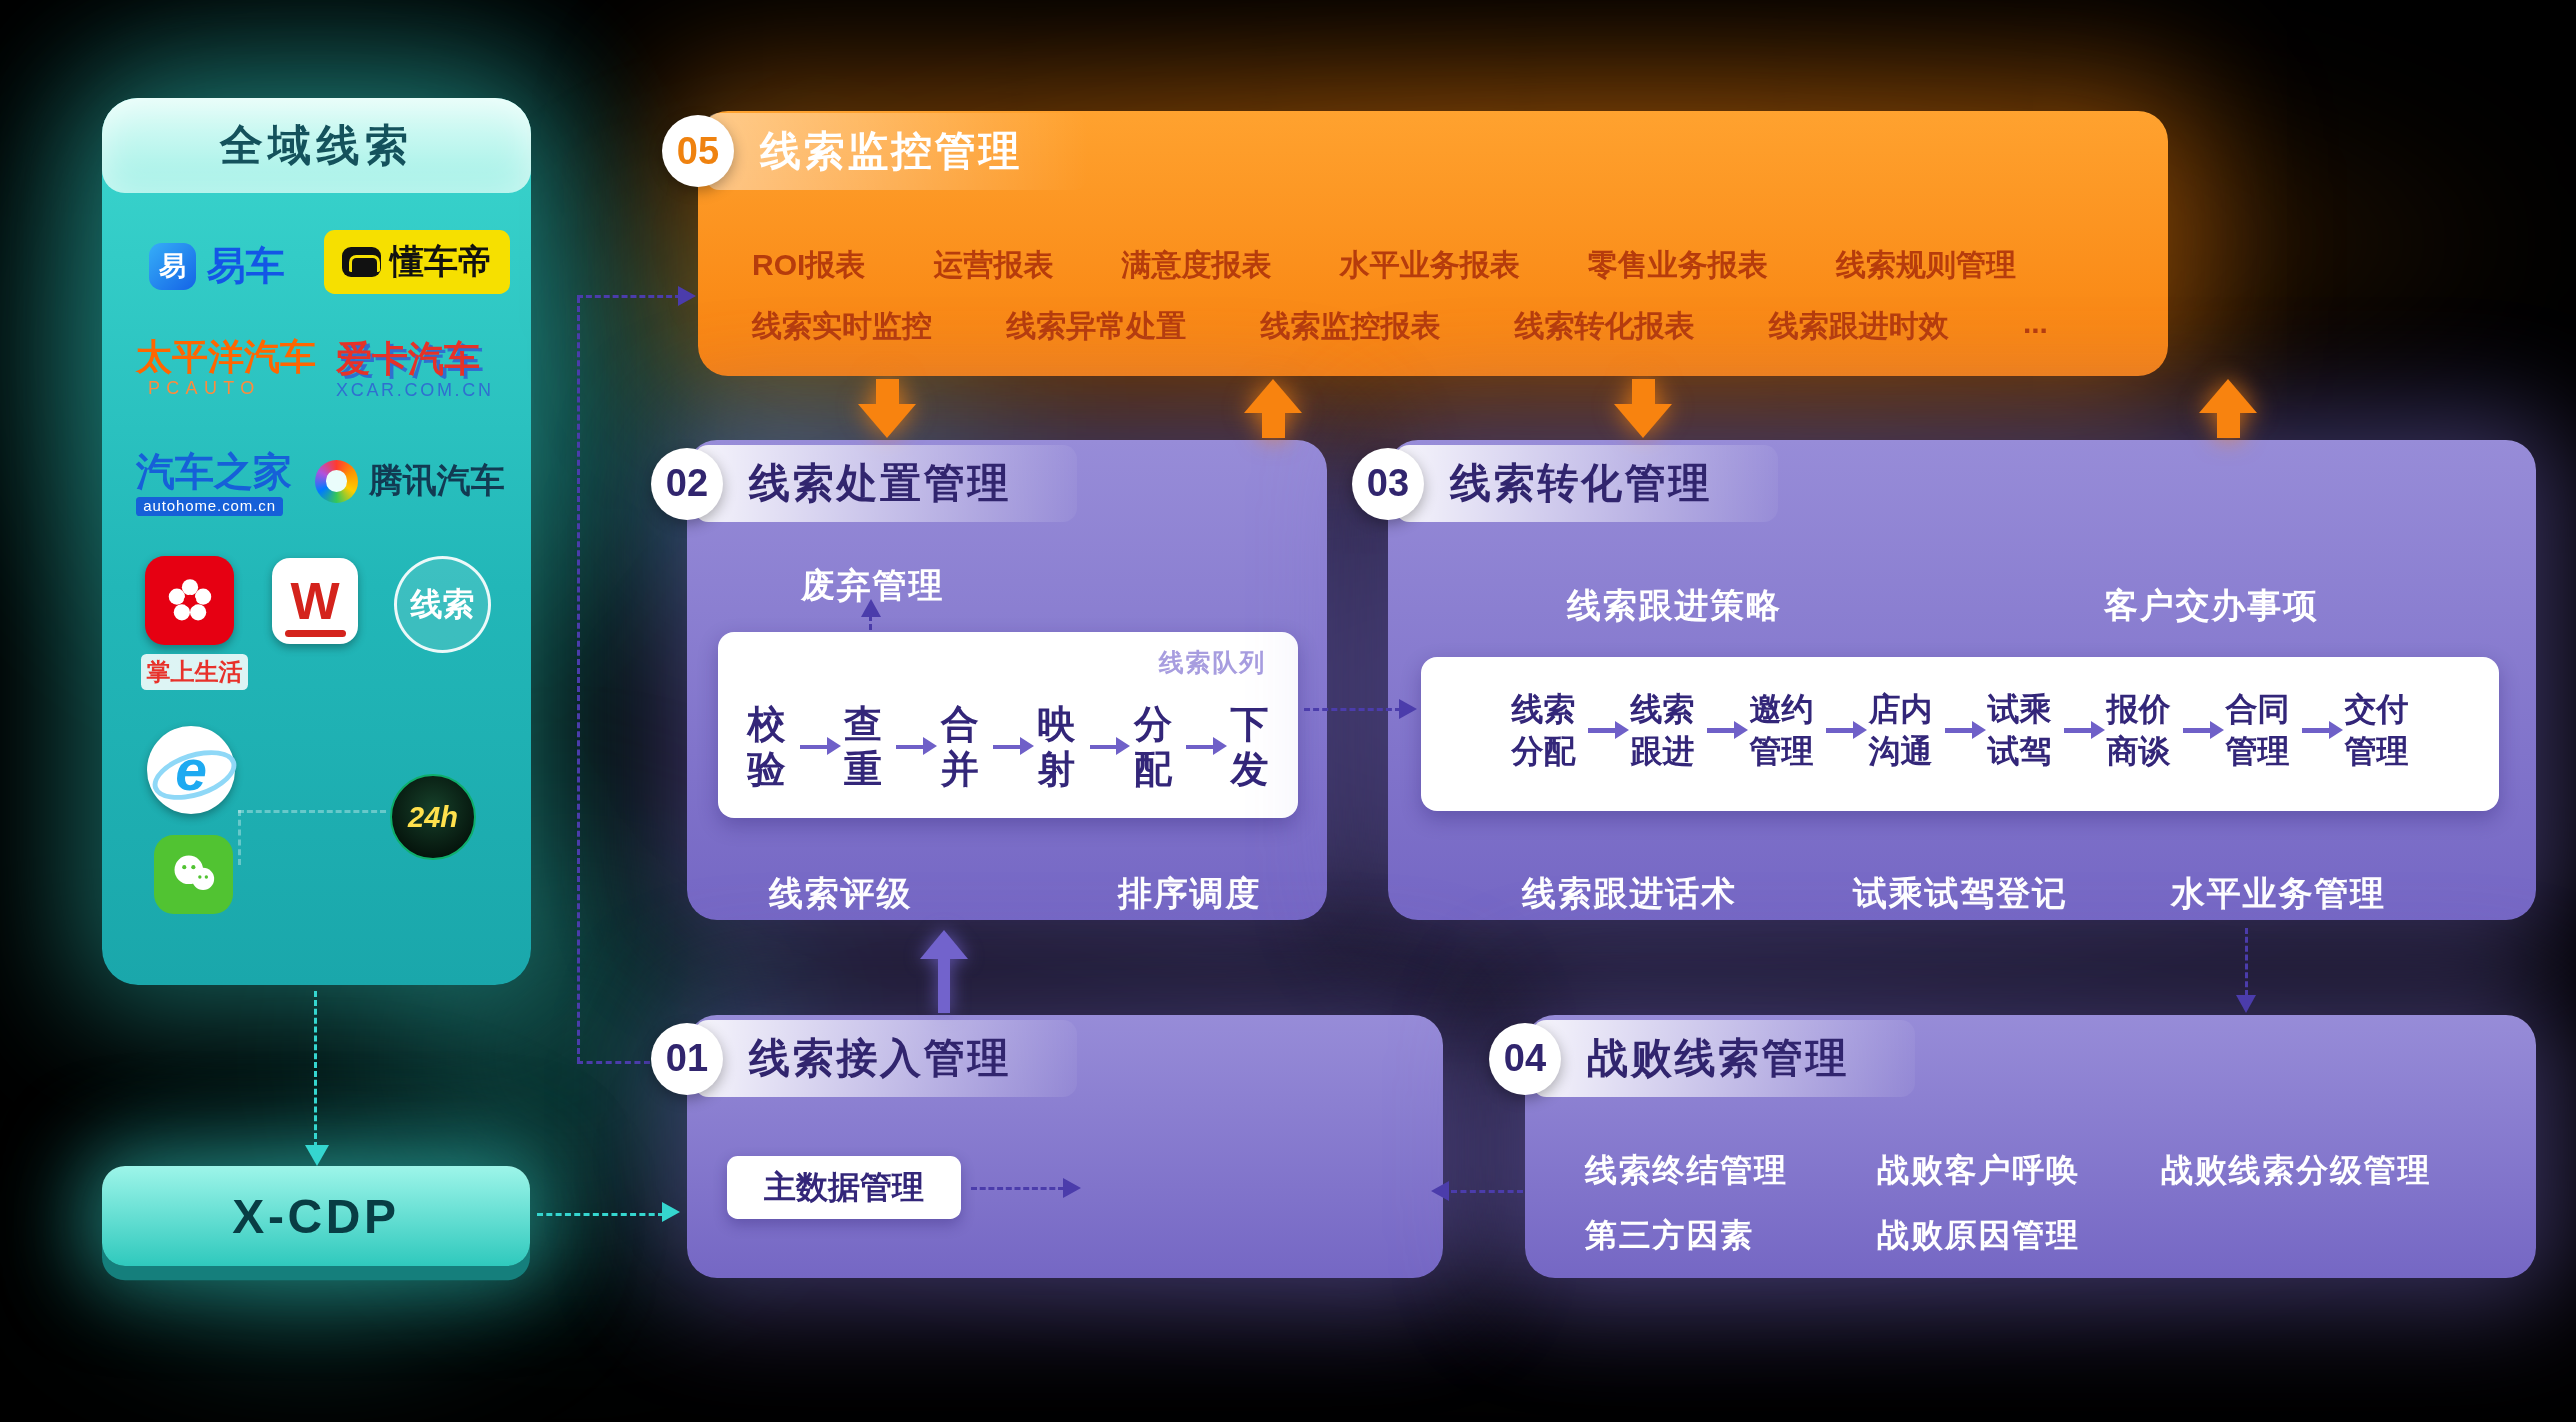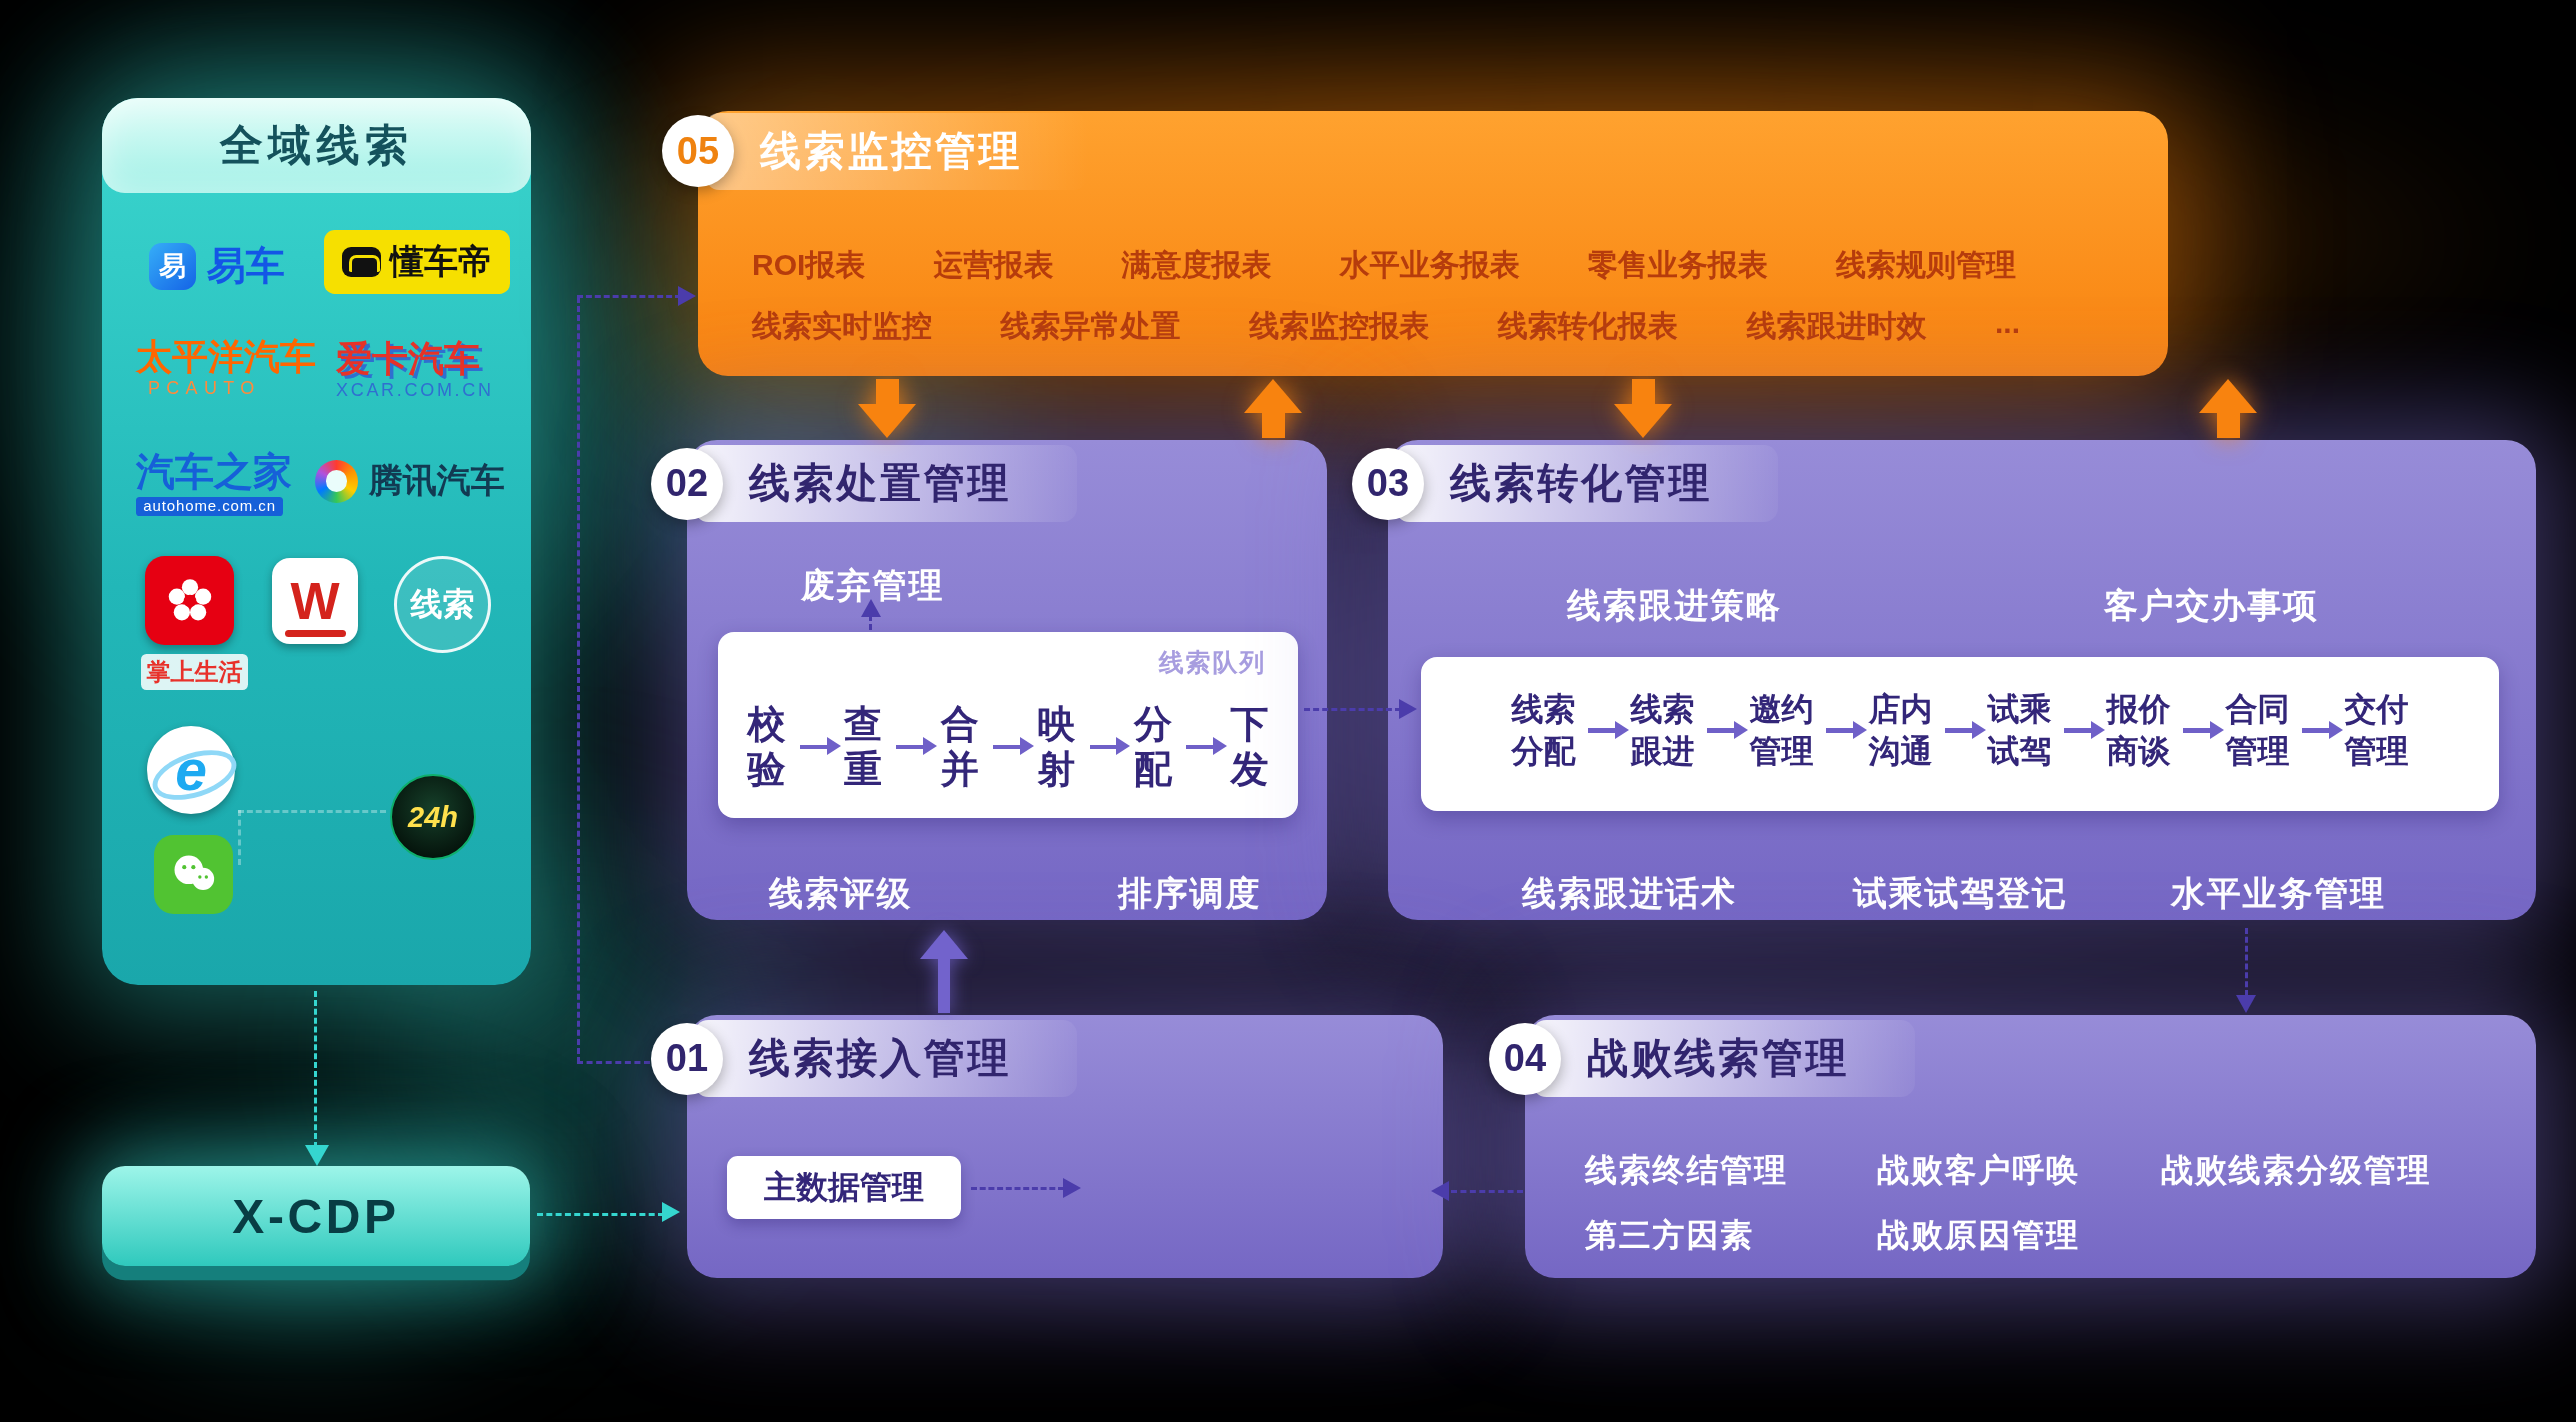--- a/index.html
+++ b/index.html
@@ -203,21 +203,21 @@
       <div class="pill">线索监控管理</div>
     </div>
     <div class="orow" style="top:134px;">
       <span class="oitem">ROI报表</span>
       <span class="oitem">运营报表</span>
       <span class="oitem">满意度报表</span>
       <span class="oitem">水平业务报表</span>
       <span class="oitem">零售业务报表</span>
       <span class="oitem">线索规则管理</span>
     </div>
-    <div class="orow" style="top:195px;right:148px;">
+    <div class="orow" style="top:195px;right:120px;">
       <span class="oitem">线索实时监控</span>
       <span class="oitem">线索异常处置</span>
       <span class="oitem">线索监控报表</span>
       <span class="oitem">线索转化报表</span>
       <span class="oitem">线索跟进时效</span>
       <span class="oitem">...</span>
     </div>
   </div>
 
   <div class="block blk-purple" style="left:687px;top:440px;width:640px;height:480px;">

